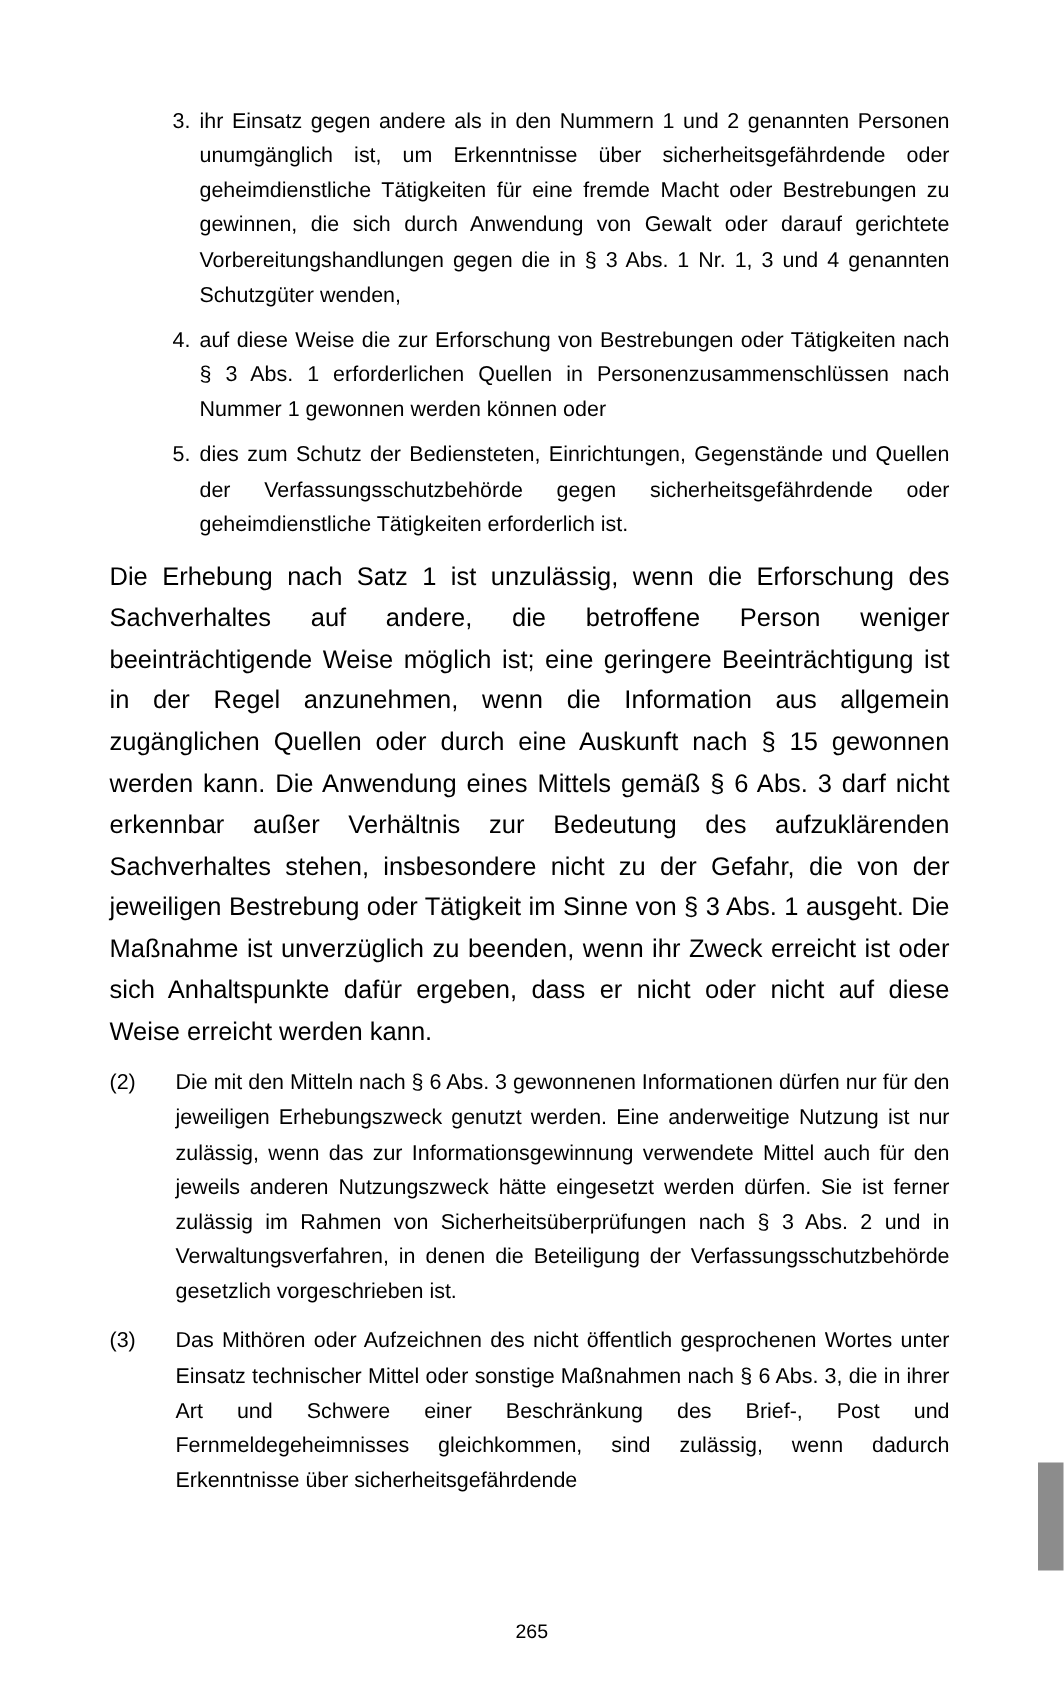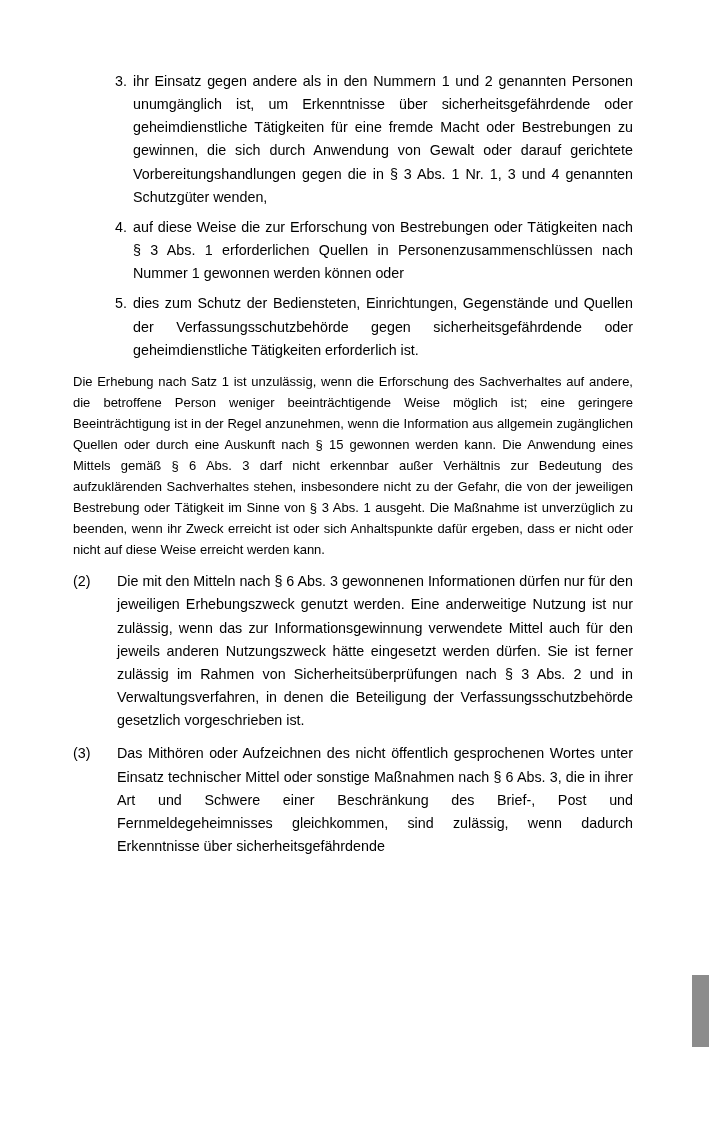--- a/index.html
+++ b/index.html
@@ -31,21 +31,21 @@
     letter-spacing: 0.1px;
   }
   .content {
     position: absolute;
     top: 70px;
     left: 73px;
     width: 560px;
   }
   p {
     margin: 0;
-    font-size: 13px;
+    font-size: 17px;
     line-height: 1.62;
     text-align: justify;
     text-justify: inter-word;
   }
   .numlist {
     margin: 0;
     padding: 0;
     list-style: none;
   }
   .numlist li {
@@ -133,14 +133,15 @@
 
     <div class="absatz">
       <span class="anum">(3)</span>
       <span>Das Mithören oder Aufzeichnen des nicht öffentlich gesprochenen Wortes unter Einsatz technischer Mittel oder sonstige Maßnahmen nach § 6 Abs. 3, die in ihrer Art und Schwere einer Beschränkung des Brief-, Post und Fernmeldegeheimnisses gleichkommen, sind zulässig, wenn dadurch Erkenntnisse über sicherheitsgefährdende</span>
     </div>
 
   </div>
 
   <div class="edge-tab"></div>
 
+  <div class="folio">265</div>
 
 </div>
 
 </body></html>

